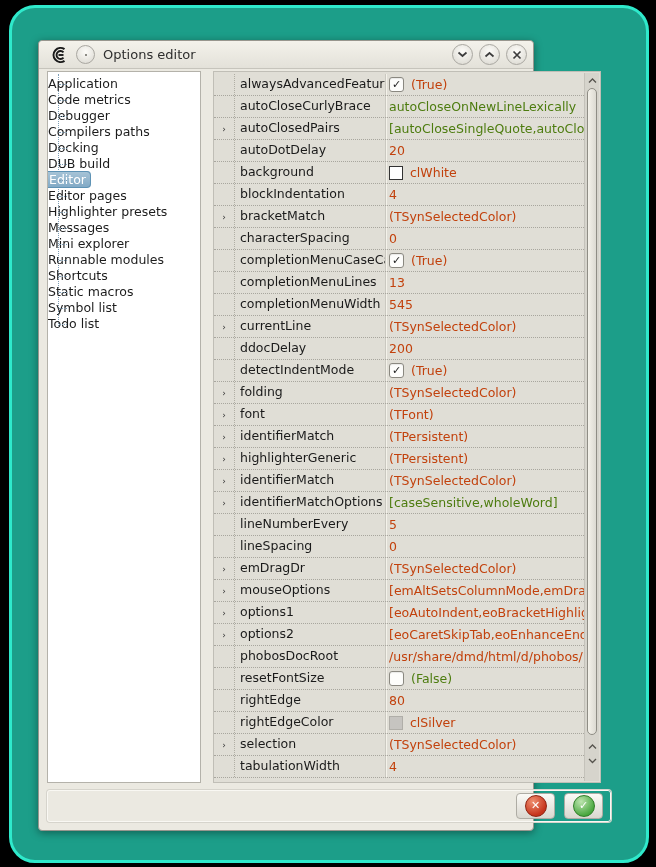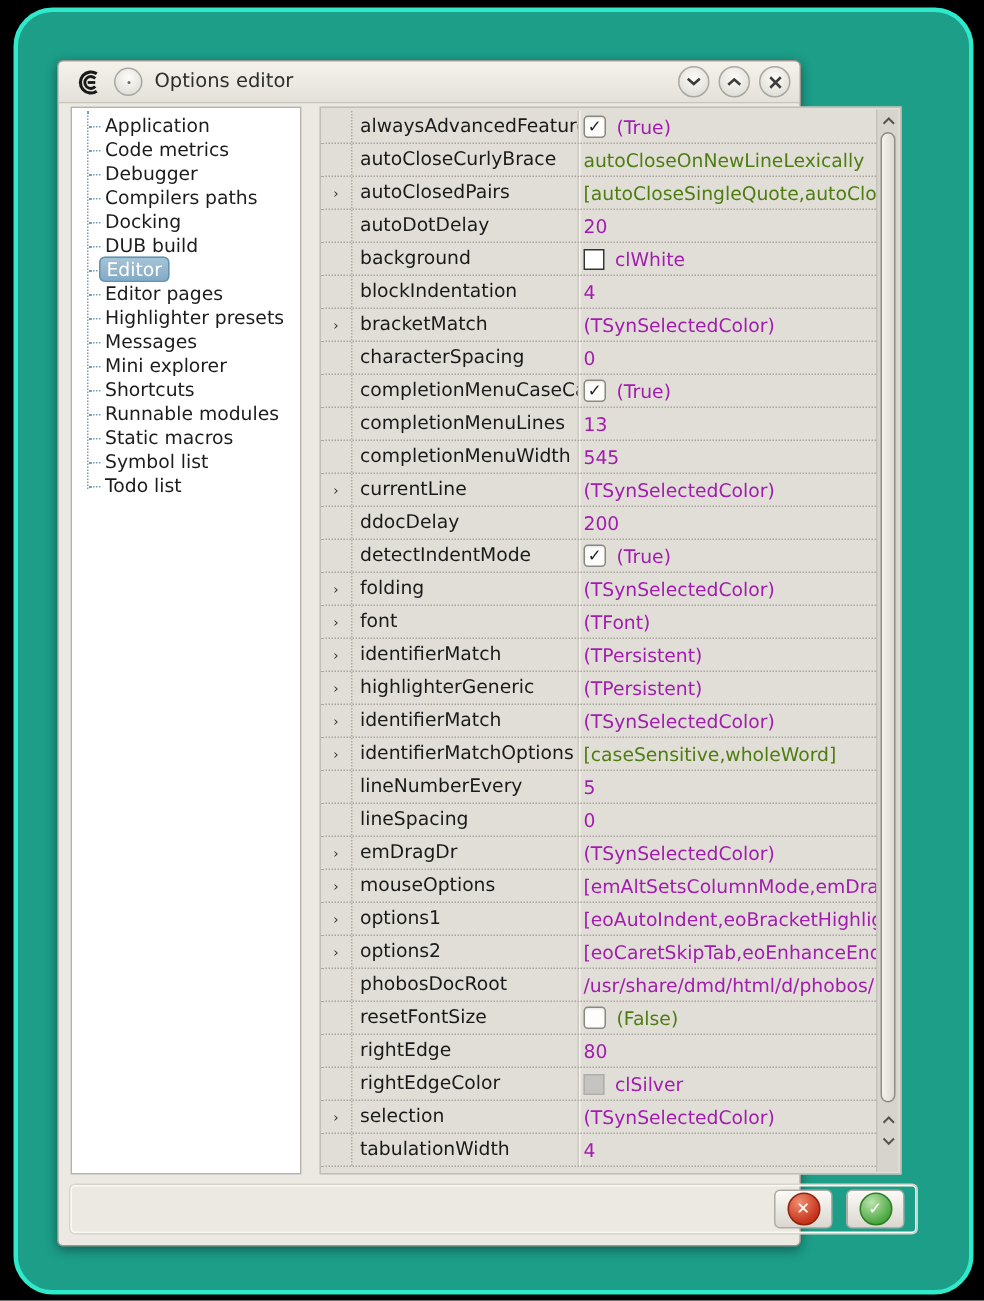--- a/index.html
+++ b/index.html
@@ -40,40 +40,40 @@
     background:radial-gradient(circle at 50% 35%,#fdfcf9,#d8d6ce);
     border:1px solid #a9a7a1;display:flex;align-items:center;justify-content:center;
   }
   
   .sidebar{
     position:absolute;left:8px;top:30px;width:154px;height:712px;
     background:#fff;border:1px solid #b4b2aa;box-sizing:border-box;overflow:hidden;
   }
   .tree{position:relative;padding:4px 0 0 0;}
   .tree::before{content:'';position:absolute;left:10px;top:2px;bottom:6px;border-left:1px dotted #7d9db5;}
-  .tree-item{position:relative;height:16px;line-height:16px;padding-left:22px;white-space:nowrap;cursor:default;}
+  .tree-item{position:relative;height:16px;line-height:16px;white-space:nowrap;cursor:default;}
   .tree-item::before{content:'';position:absolute;left:11px;top:8px;width:8px;border-top:1px dotted #7d9db5;}
   .tree-item .lbl{color:#1c1c1c;}
   .tree-item.selected .lbl{
     background:linear-gradient(#a6c3d6,#82aac6);color:#fff;
     border:1px solid #5e93b5;border-radius:4px;padding:0 4px;margin-left:-4px;
   }
   
   .grid{
     position:absolute;left:174px;top:30px;width:388px;height:712px;
     background:#e0ded6;border:1px solid #c0beb6;box-sizing:border-box;overflow:hidden;
   }
   .rows{position:absolute;left:0;top:2px;right:16px;}
   .prow{position:relative;height:21px;line-height:20px;border-bottom:1px dotted #a8a69e;white-space:nowrap;}
   .cell-gutter{position:absolute;left:0;top:0;bottom:0;width:20px;border-right:1px dotted #b0aea4;text-align:center;}
   .expand-arrow{font-size:9px;color:#333;line-height:20px;}
   .cell-name{position:absolute;left:21px;top:0;bottom:0;width:145px;padding-left:5px;overflow:hidden;border-right:1px solid #cac8c0;box-shadow:1px 0 0 #f4f2ea;}
   .cell-value{position:absolute;left:172px;top:0;bottom:0;right:0;padding-left:3px;overflow:hidden;display:flex;align-items:center;}
   .val-green{color:#4d7c0f;}
-  .val-black{color:#a21caf;}
+  .val-black{color:#c2410c;}
   .checkbox{
     width:13px;height:13px;border:1px solid #8a8880;border-radius:3px;background:#fdfdfb;
     display:inline-flex;align-items:center;justify-content:center;margin-right:7px;flex:0 0 auto;
     font-size:11px;font-weight:bold;color:#222;box-shadow:inset 0 1px 1px rgba(0,0,0,.08);
   }
   .swatch{width:14px;height:14px;box-sizing:border-box;margin-right:7px;flex:0 0 auto;}
   
   .vscroll{position:absolute;top:1px;bottom:1px;right:1px;width:15px;background:#d6d4cc;border-left:1px solid #c4c2ba;box-sizing:border-box;}
   .sb-arrow{position:absolute;left:0;width:14px;height:12px;display:flex;align-items:center;justify-content:center;}
   .sb-thumb{
@@ -137,22 +137,22 @@
         <div class="tree-item"><span class="lbl">Code metrics</span></div>
         <div class="tree-item"><span class="lbl">Debugger</span></div>
         <div class="tree-item"><span class="lbl">Compilers paths</span></div>
         <div class="tree-item"><span class="lbl">Docking</span></div>
         <div class="tree-item"><span class="lbl">DUB build</span></div>
         <div class="tree-item selected"><span class="lbl">Editor</span></div>
         <div class="tree-item"><span class="lbl">Editor pages</span></div>
         <div class="tree-item"><span class="lbl">Highlighter presets</span></div>
         <div class="tree-item"><span class="lbl">Messages</span></div>
         <div class="tree-item"><span class="lbl">Mini explorer</span></div>
+        <div class="tree-item"><span class="lbl">Runnable modules</span></div>
         <div class="tree-item"><span class="lbl">Shortcuts</span></div>
-        <div class="tree-item"><span class="lbl">Runnable modules</span></div>
         <div class="tree-item"><span class="lbl">Static macros</span></div>
         <div class="tree-item"><span class="lbl">Symbol list</span></div>
         <div class="tree-item"><span class="lbl">Todo list</span></div>
       </div>
   </div>
 
   <div class="grid">
     <div class="rows">
         <div class="prow">
           <div class="cell-gutter"></div>

